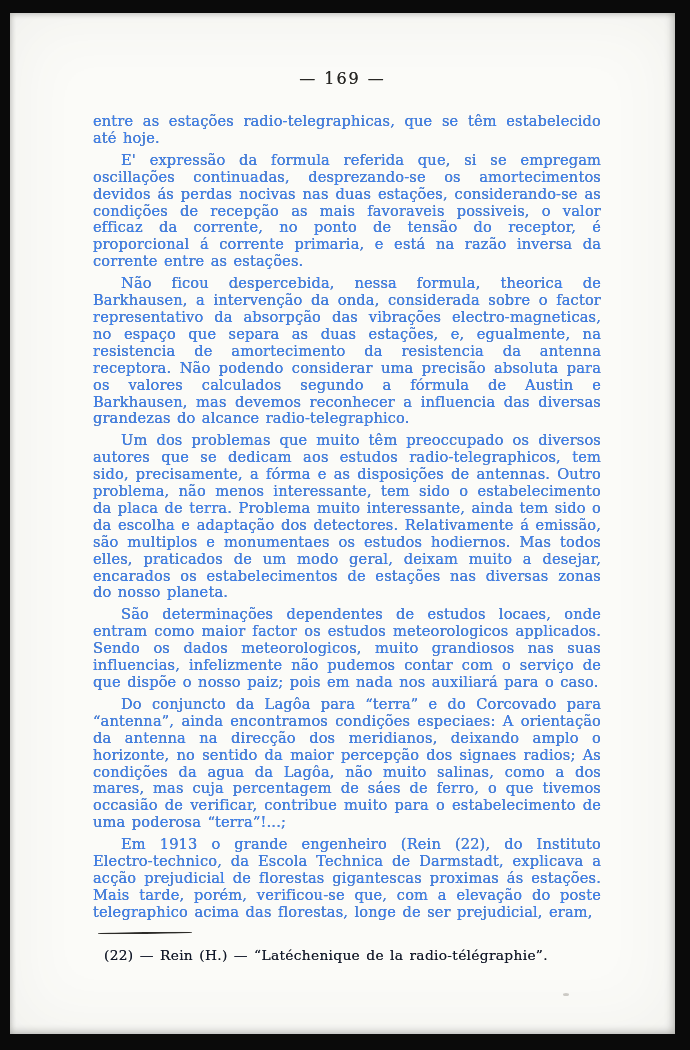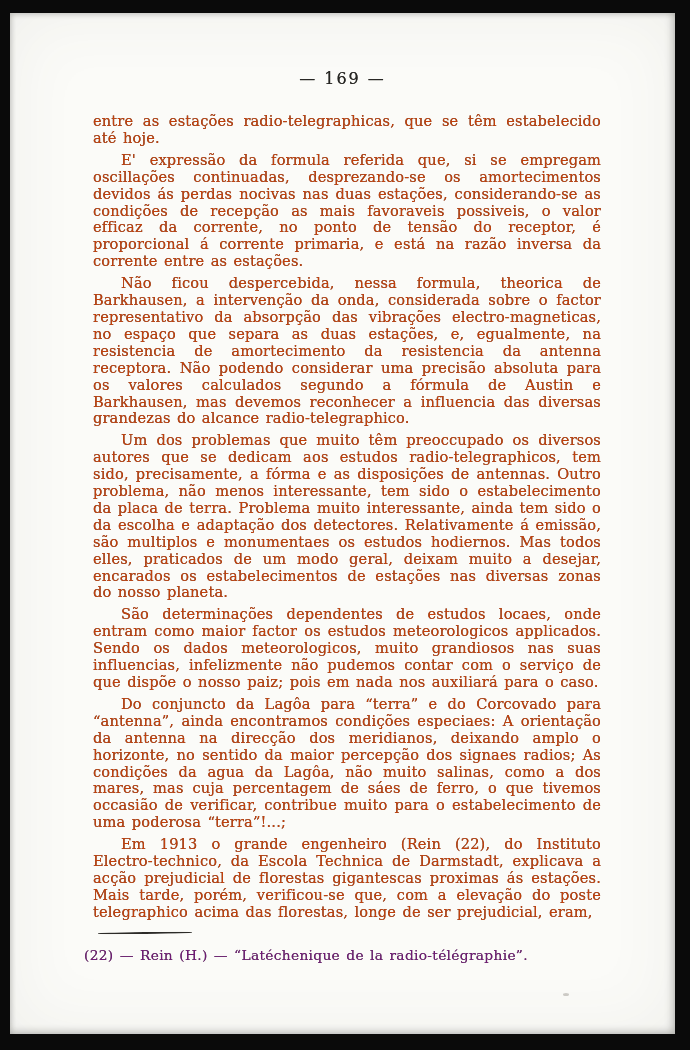--- a/index.html
+++ b/index.html
@@ -31,21 +31,21 @@
   .page-number {
     margin-top: 56px;
     text-align: center;
     font-size: 16px;
     letter-spacing: 2px;
     color: #262522;
     text-shadow: 0 0 0.4px rgba(30,30,28,0.8);
   }
   .text-block {
     margin: 25px 74px 0 83px;
-    color: #c2410c;
+    color: #3b82f6;
     font-size: 14.6px;
     line-height: 16.9px;
     text-align: justify;
     text-shadow: 0 0 0.4px rgba(30,30,28,0.75);
   }
   p.para {
     margin: 0 0 5px 0;
     text-indent: 28px;
     word-spacing: 1.6px;
     letter-spacing: 0.15px;
@@ -55,22 +55,22 @@
   }
   .footnote-sep {
     margin: 11px 0 0 88px;
     width: 94px;
     height: 0;
     border-top: 2px solid #2c2b28;
     transform: rotate(-0.6deg);
     border-radius: 40%;
   }
   .footnote {
-    margin: 13px 74px 0 74px;
-    color: #701a75;
+    margin: 13px 74px 0 94px;
+    color: #0f172a;
     font-size: 13.8px;
     letter-spacing: 0.3px;
     word-spacing: 1.5px;
     text-shadow: 0 0 0.4px rgba(30,30,28,0.7);
   }
   .speck {
     position: absolute;
     background: rgba(120,115,105,0.35);
     border-radius: 50%;
   }

